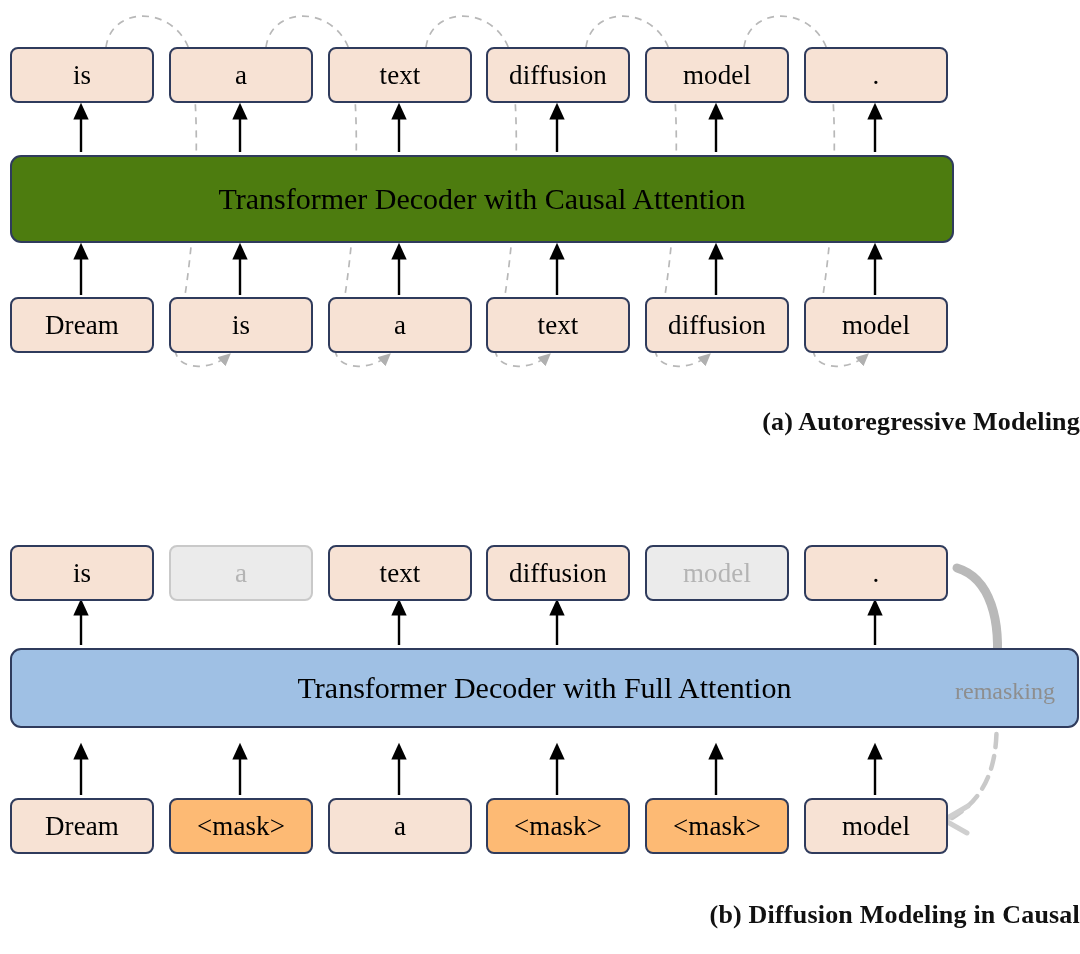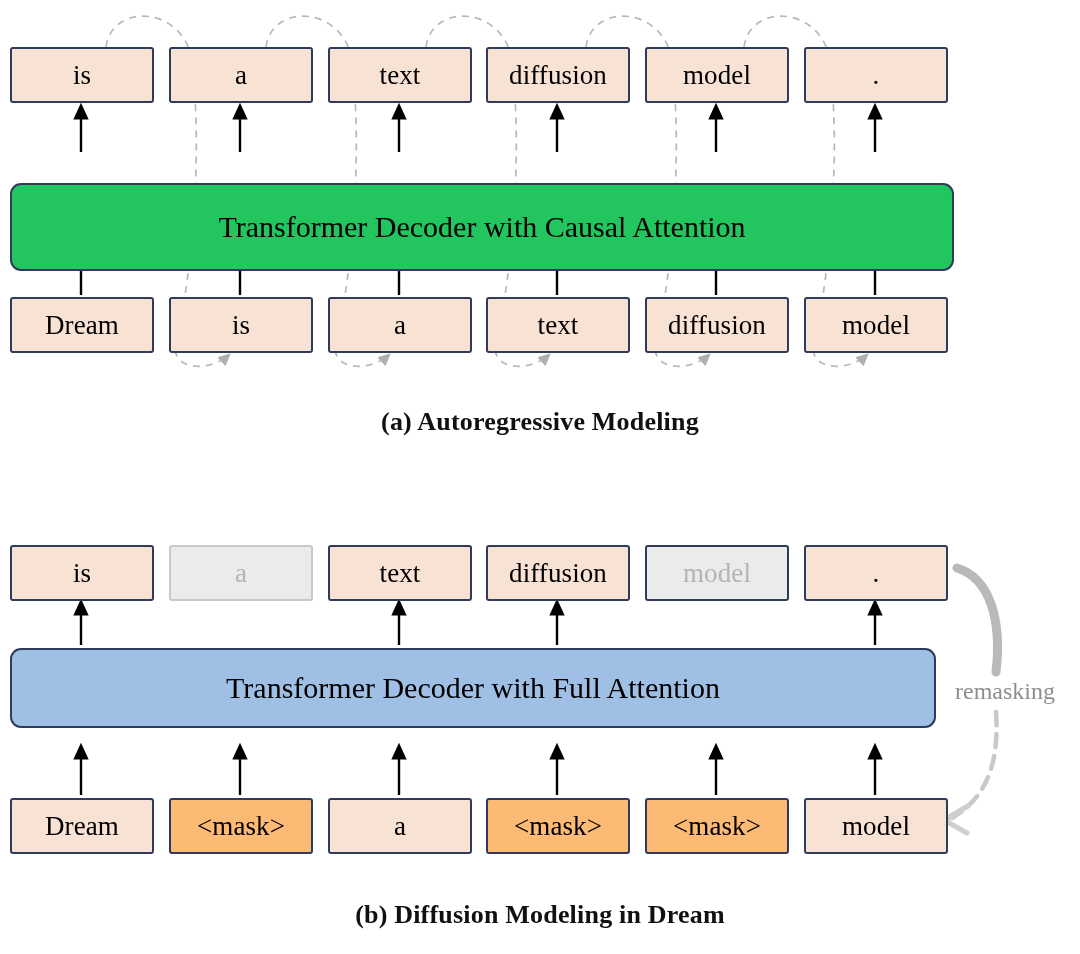--- a/index.html
+++ b/index.html
@@ -10,49 +10,49 @@
     position:relative;
     overflow:hidden;
   }
   .stage{position:absolute;left:0;top:0;width:1080px;height:954px;}
 
   
   .tok{
     position:absolute;
     box-sizing:border-box;
     border:2.2px solid #2f3b5c;
-    border-radius:3px;
+    border-radius:8px;
     background:#f7e2d4;
     display:flex;align-items:center;justify-content:center;
     font-size:27px;
     color:#000;
     line-height:1;
     letter-spacing:.1px;
   }
   .tok.mask{background:#fdba74;}
   .tok.ghost{background:#ebebeb;color:#b4b4b4;border-color:#c9c9c9;}
   .tok.ghost-dark{background:#ebebeb;color:#b4b4b4;border-color:#2f3b5c;}
 
   
   .bar{
     position:absolute;
     box-sizing:border-box;
     border:2.2px solid #2f3b5c;
     border-radius:11px;
     display:flex;align-items:center;justify-content:center;
     font-size:30px;color:#000;
   }
-  .bar.causal{background:#22c55e;margin-top:28px;}
+  .bar.causal{background:#4d7c0f;}
   .bar.full{background:#9fc0e4;}
 
   
   .caption{
     position:absolute;
     width:1080px;
-    text-align:center;
+    text-align:right;
     font-weight:bold;
     font-size:26px;
     color:#111;
     letter-spacing:.2px;
   }
   .remask-label{
     position:absolute;
     font-size:24px;
     color:#8e8e8e;
     font-family:"Liberation Serif","DejaVu Serif",serif;
@@ -144,26 +144,26 @@
 
   <div class="caption" style="top:407px;">(a) Autoregressive Modeling</div>
 
   <div class="tok" style="left:10px;top:545px;width:144px;height:56px;">is</div>
   <div class="tok ghost" style="left:169px;top:545px;width:144px;height:56px;">a</div>
   <div class="tok" style="left:328px;top:545px;width:144px;height:56px;">text</div>
   <div class="tok" style="left:486px;top:545px;width:144px;height:56px;">diffusion</div>
   <div class="tok ghost-dark" style="left:645px;top:545px;width:144px;height:56px;">model</div>
   <div class="tok" style="left:804px;top:545px;width:144px;height:56px;">.</div>
 
-  <div class="bar full" style="left:10px;top:648px;width:926px;height:80px;">Transformer Decoder with Full Attention</div>
+  <div class="bar full" style="left:10px;top:648px;width:1069px;height:80px;">Transformer Decoder with Full Attention</div>
 
   <div class="tok" style="left:10px;top:798px;width:144px;height:56px;">Dream</div>
   <div class="tok mask" style="left:169px;top:798px;width:144px;height:56px;">&lt;mask&gt;</div>
   <div class="tok" style="left:328px;top:798px;width:144px;height:56px;">a</div>
   <div class="tok mask" style="left:486px;top:798px;width:144px;height:56px;">&lt;mask&gt;</div>
   <div class="tok mask" style="left:645px;top:798px;width:144px;height:56px;">&lt;mask&gt;</div>
   <div class="tok" style="left:804px;top:798px;width:144px;height:56px;">model</div>
 
   <div class="remask-label" style="left:955px;top:678px;">remasking</div>
 
-  <div class="caption" style="top:900px;">(b) Diffusion Modeling in Dream</div>
+  <div class="caption" style="top:900px;">(b) Diffusion Modeling in Causal</div>
 
 </div>
 
 </body></html>

